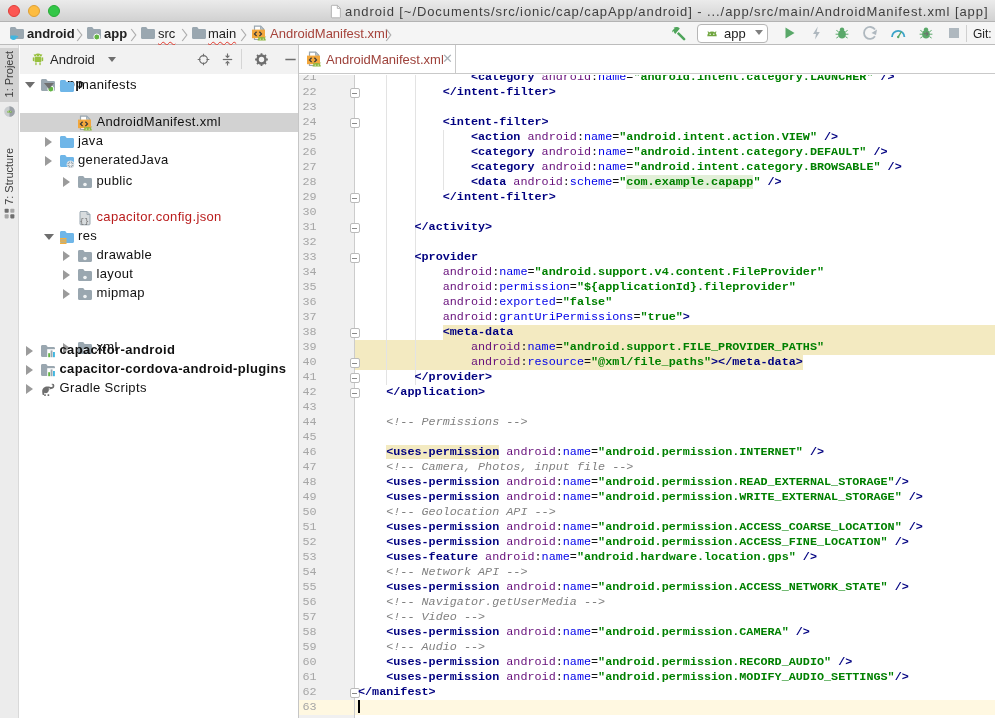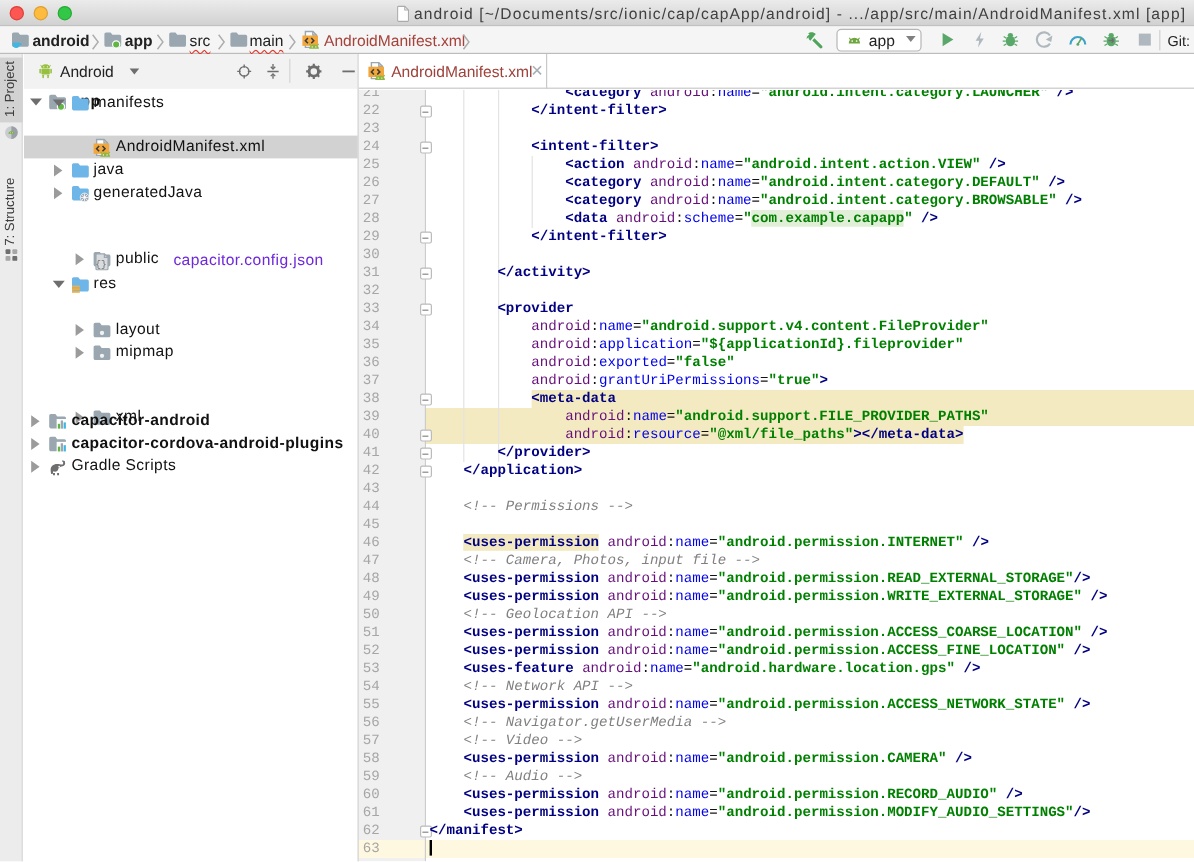--- a/index.html
+++ b/index.html
@@ -306,53 +306,63 @@
               <path d="M1 3.5c0-.8.6-1.5 1.4-1.5h3.8l1.5 2h6c.7 0 1.3.6 1.3 1.4v7.1c0 .8-.6 1.5-1.4 1.5H2.4c-.8 0-1.4-.7-1.4-1.5z" fill="#6FB6E8"></path>
               <g fill="#9AA7B0" stroke="#fff" stroke-width=".6">
                 <circle cx="11.5" cy="11.5" r="3.6"></circle>
               </g>
               <circle cx="11.5" cy="11.5" r="1.1" fill="#fff"></circle>
               <path d="M11.5 8.2v2.2M11.5 12.6v2.2M8.2 11.5h2.2M12.6 11.5h2.2M9.2 9.2l1.5 1.5M12.3 12.3l1.5 1.5M13.8 9.2l-1.5 1.5M10.7 12.3l-1.5 1.5" stroke="#fff" stroke-width=".7"></path>
             </svg>
           </span>
           <span class="tlabel" style="left:58.0px;">generatedJava</span>
         </div>
-<div class="trow" style="top:132px">
+<div class="trow" style="top:98px">
           <span class="arr closed" style="left:42.0px"></span>
           <span class="ticon" style="left:57.0px">
             <svg class="ic" style="" width="16" height="16" viewBox="0 0 16 16">
               <path d="M1 3.5c0-.8.6-1.5 1.4-1.5h3.8l1.5 2h6c.7 0 1.3.6 1.3 1.4v7.1c0 .8-.6 1.5-1.4 1.5H2.4c-.8 0-1.4-.7-1.4-1.5z" fill="#9AA7B0"></path>
               <circle cx="8" cy="10.5" r="1.8" fill="#fff" opacity=".85"></circle>
             </svg>
           </span>
           <span class="tlabel" style="left:76.5px;">public</span>
         </div>
 <div class="trow" style="top:134px">
           <span class="ticon" style="left:57.0px">
             <svg class="ic" style="" width="16" height="16" viewBox="0 0 16 16">
               <path d="M3 1.5h7l3 3V14c0 .4-.3.8-.8.8H3.8c-.5 0-.8-.4-.8-.8V2.3c0-.5.3-.8.8-.8z" fill="#D8DCDE" stroke="#9AA7B0" stroke-width="1"></path>
               <path d="M10 1.5v3h3" fill="none" stroke="#9AA7B0" stroke-width="1"></path>
               <text x="7.2" y="12.5" font-size="8" font-family="Liberation Mono, monospace" fill="#6E6E6E" text-anchor="middle">{}</text>
             </svg>
           </span>
-          <span class="tlabel" style="left:76.5px;color:#6d28d9;margin-left:48px;">capacitor.config.json</span>
+          <span class="tlabel" style="left:76.5px;color:#b91c1c;">capacitor.config.json</span>
         </div>
 <div class="trow" style="top:153px">
           <span class="arr open" style="left:23.5px"></span>
           <span class="ticon" style="left:38.5px">
             <svg class="ic" style="" width="16" height="16" viewBox="0 0 16 16">
               <path d="M1 3.5c0-.8.6-1.5 1.4-1.5h3.8l1.5 2h6c.7 0 1.3.6 1.3 1.4v7.1c0 .8-.6 1.5-1.4 1.5H2.4c-.8 0-1.4-.7-1.4-1.5z" fill="#6FB6E8"></path>
               <g fill="#F4AF3D">
                 <rect x="1" y="9" width="6.5" height="1.6"></rect>
                 <rect x="1" y="11.2" width="6.5" height="1.6"></rect>
                 <rect x="1" y="13.4" width="6.5" height="1.6"></rect>
               </g>
             </svg>
           </span>
           <span class="tlabel" style="left:58.0px;">res</span>
+        </div>
+<div class="trow" style="top:172px">
+          <span class="arr closed" style="left:42.0px"></span>
+          <span class="ticon" style="left:57.0px">
+            <svg class="ic" style="" width="16" height="16" viewBox="0 0 16 16">
+              <path d="M1 3.5c0-.8.6-1.5 1.4-1.5h3.8l1.5 2h6c.7 0 1.3.6 1.3 1.4v7.1c0 .8-.6 1.5-1.4 1.5H2.4c-.8 0-1.4-.7-1.4-1.5z" fill="#9AA7B0"></path>
+              <circle cx="8" cy="10.5" r="1.8" fill="#fff" opacity=".85"></circle>
+            </svg>
+          </span>
+          <span class="tlabel" style="left:76.5px;">drawable</span>
         </div>
 <div class="trow" style="top:210px">
           <span class="arr closed" style="left:42.0px"></span>
           <span class="ticon" style="left:57.0px">
             <svg class="ic" style="" width="16" height="16" viewBox="0 0 16 16">
               <path d="M1 3.5c0-.8.6-1.5 1.4-1.5h3.8l1.5 2h6c.7 0 1.3.6 1.3 1.4v7.1c0 .8-.6 1.5-1.4 1.5H2.4c-.8 0-1.4-.7-1.4-1.5z" fill="#9AA7B0"></path>
               <circle cx="8" cy="10.5" r="1.8" fill="#fff" opacity=".85"></circle>
             </svg>
           </span>
           <span class="tlabel" style="left:76.5px;">mipmap</span>
@@ -494,21 +504,21 @@
                 <b class="t">&lt;action</b> <span class="p">android</span><span class="k">:</span><span class="a">name</span><span class="k">=</span><b class="v">"android.intent.action.VIEW"</b><b class="t"> /&gt;</b>
                 <b class="t">&lt;category</b> <span class="p">android</span><span class="k">:</span><span class="a">name</span><span class="k">=</span><b class="v">"android.intent.category.DEFAULT"</b><b class="t"> /&gt;</b>
                 <b class="t">&lt;category</b> <span class="p">android</span><span class="k">:</span><span class="a">name</span><span class="k">=</span><b class="v">"android.intent.category.BROWSABLE"</b><b class="t"> /&gt;</b>
                 <b class="t">&lt;data</b> <span class="p">android</span><span class="k">:</span><span class="a">scheme</span><span class="k">=</span><b class="v">"<span class="gbg">com.example.capapp</span>"</b><b class="t"> /&gt;</b>
             <b class="t">&lt;/intent-filter&gt;</b>
 
         <b class="t">&lt;/activity&gt;</b>
 
         <b class="t">&lt;provider</b>
             <span class="p">android</span><span class="k">:</span><span class="a">name</span><span class="k">=</span><b class="v">"android.support.v4.content.FileProvider"</b>
-            <span class="p">android</span><span class="k">:</span><span class="a">application</span><span class="k">=</span><b class="v">"${applicationId}.fileprovider"</b>
+            <span class="p">android</span><span class="k">:</span><span class="a">permission</span><span class="k">=</span><b class="v">"${applicationId}.fileprovider"</b>
             <span class="p">android</span><span class="k">:</span><span class="a">exported</span><span class="k">=</span><b class="v">"false"</b>
             <span class="p">android</span><span class="k">:</span><span class="a">grantUriPermissions</span><span class="k">=</span><b class="v">"true"</b><b class="t">&gt;</b>
             <b class="t">&lt;meta-data</b>
                 <span class="p">android</span><span class="k">:</span><span class="a">name</span><span class="k">=</span><b class="v">"android.support.FILE_PROVIDER_PATHS"</b>
                 <span class="p">android</span><span class="k">:</span><span class="a">resource</span><span class="k">=</span><b class="v">"@xml/file_paths"</b><b class="t">&gt;&lt;/meta-data&gt;</b>
         <b class="t">&lt;/provider&gt;</b>
     <b class="t">&lt;/application&gt;</b>
 
     <i class="c">&lt;!-- Permissions --&gt;</i>
 

